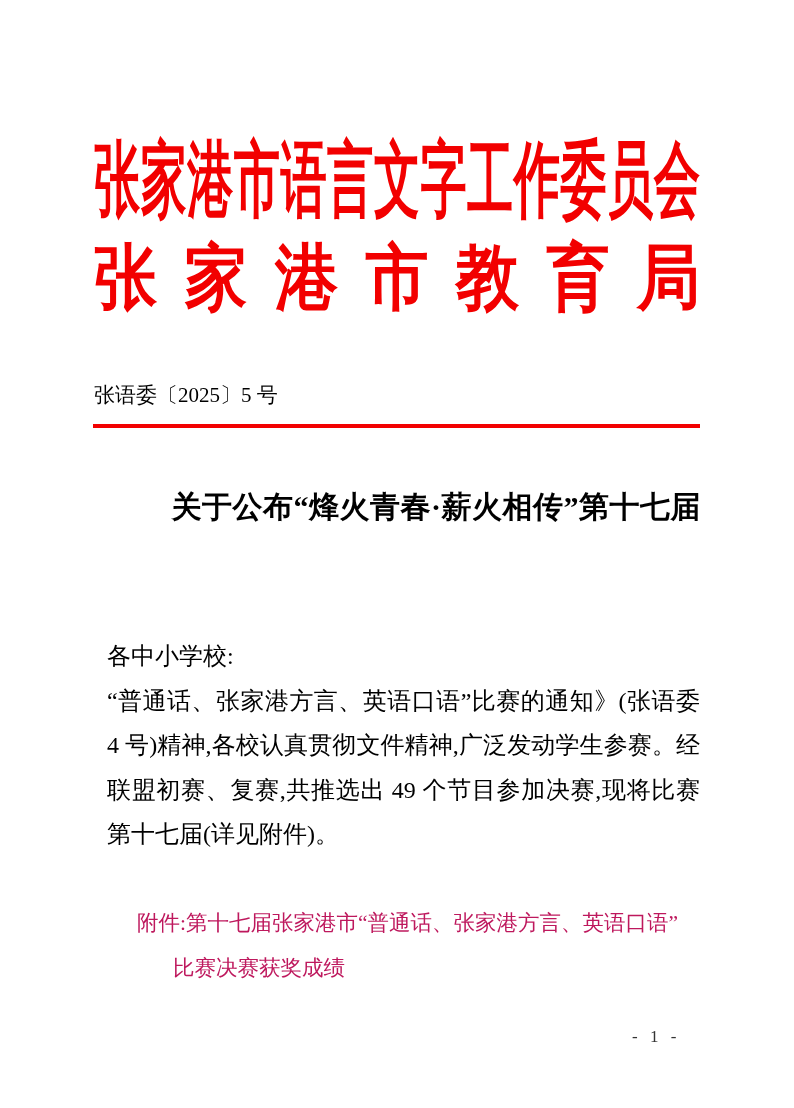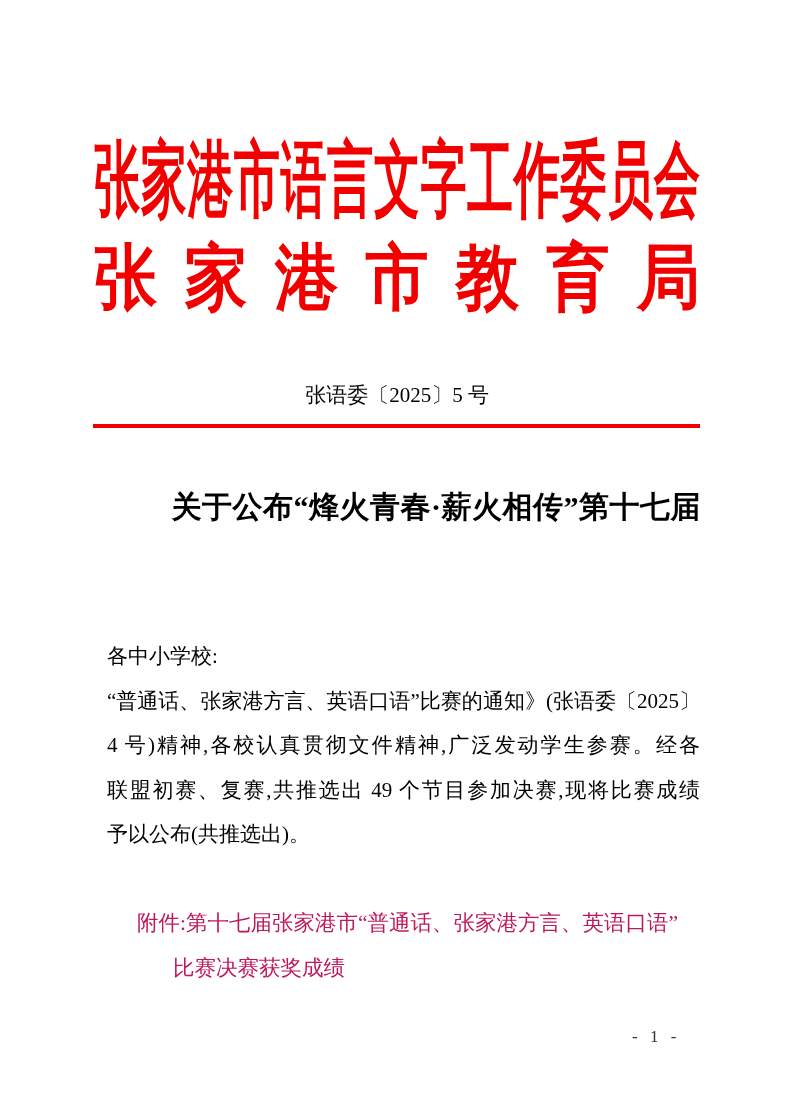--- a/index.html
+++ b/index.html
@@ -34,21 +34,21 @@
   }
   .org-line-2 {
     top: 243px;
     font-size: 63px;
     transform: scaleY(1.14);
     transform-origin: 50% 0;
   }
   
   .doc-number {
     position: absolute; left: 94px; top: 381px; width: 606px;
-    text-align: center;
+    text-align: left;
     font-size: 21px;
     color: #000;
   }
   
   .red-rule {
     position: absolute; left: 93px; top: 424px;
     width: 607px; height: 3.5px;
     background: var(--doc-red);
   }
   
@@ -56,21 +56,21 @@
     position: absolute; left: 93px; top: 485px; width: 608px;
     text-align: right;
     font-size: 30px; font-weight: bold;
     line-height: 43px;
     color: #000;
     letter-spacing: 0.5px;
   }
   
   .body-block {
     position: absolute; left: 107px; top: 634px; width: 593px;
-    font-size: 21px;
+    font-size: 24px;
     line-height: 44.5px;
     color: #000;
   }
   .body-line {
     height: 44.5px;
     overflow: hidden;
     text-align: justify;
     text-align-last: justify;
   }
   .body-line.align-left { text-align-last: left; }
@@ -128,21 +128,21 @@
 
   <div class="title-block">
     <div>关于公布“烽火青春·薪火相传”第十七届</div>
   </div>
 
   <div class="body-block">
     <div class="body-line align-left">各中小学校:</div>
     <div class="body-line">“普通话、张家港方言、英语口语”比赛的通知》(张语委〔2025〕</div>
     <div class="body-line">4 号)精神,各校认真贯彻文件精神,广泛发动学生参赛。经各</div>
     <div class="body-line">联盟初赛、复赛,共推选出 49 个节目参加决赛,现将比赛成绩</div>
-    <div class="body-line align-left">予以公布(共推选出)。</div>
+    <div class="body-line align-left">第十七届(详见附件)。</div>
   </div>
 
   <div class="attachment-block">
     <div class="attachment-line-1">
       <span>附件:</span><span>第十七届张家港市“普通话、张家港方言、英语口语”</span>
     </div>
     <div class="attachment-line-2">比赛决赛获奖成绩</div>
   </div>
 
   <div class="page-number">- 1 -</div>

